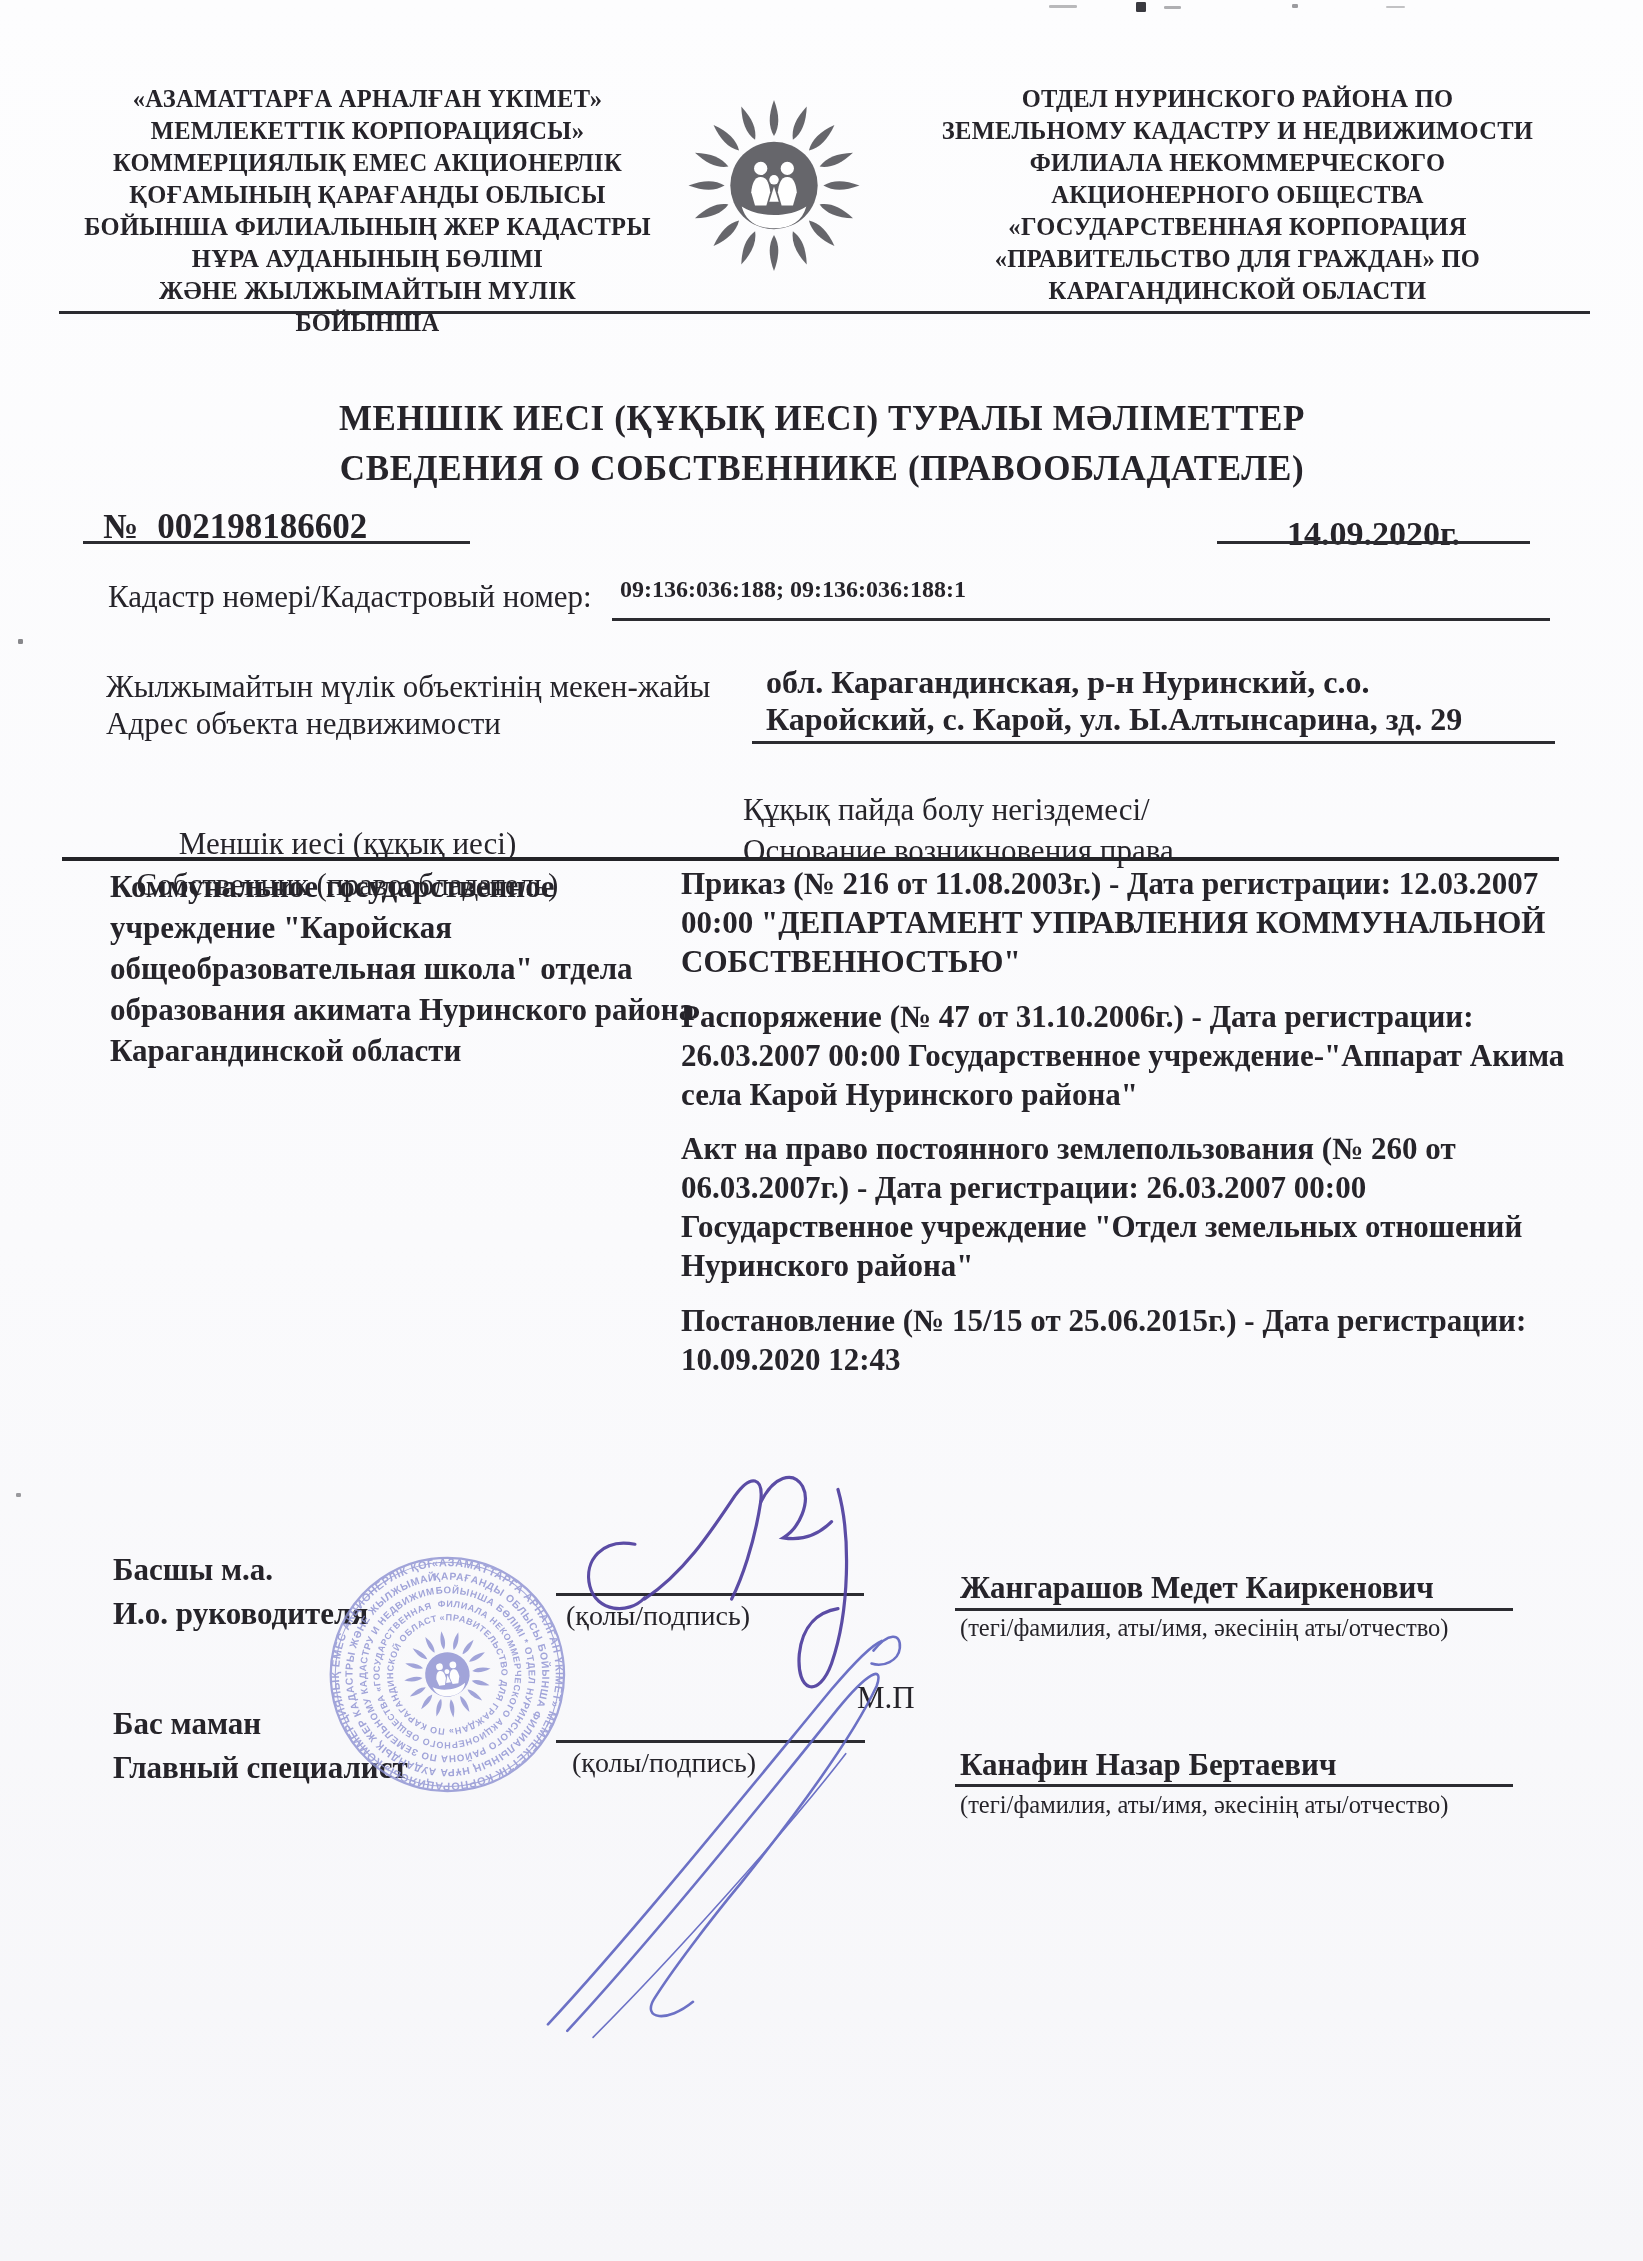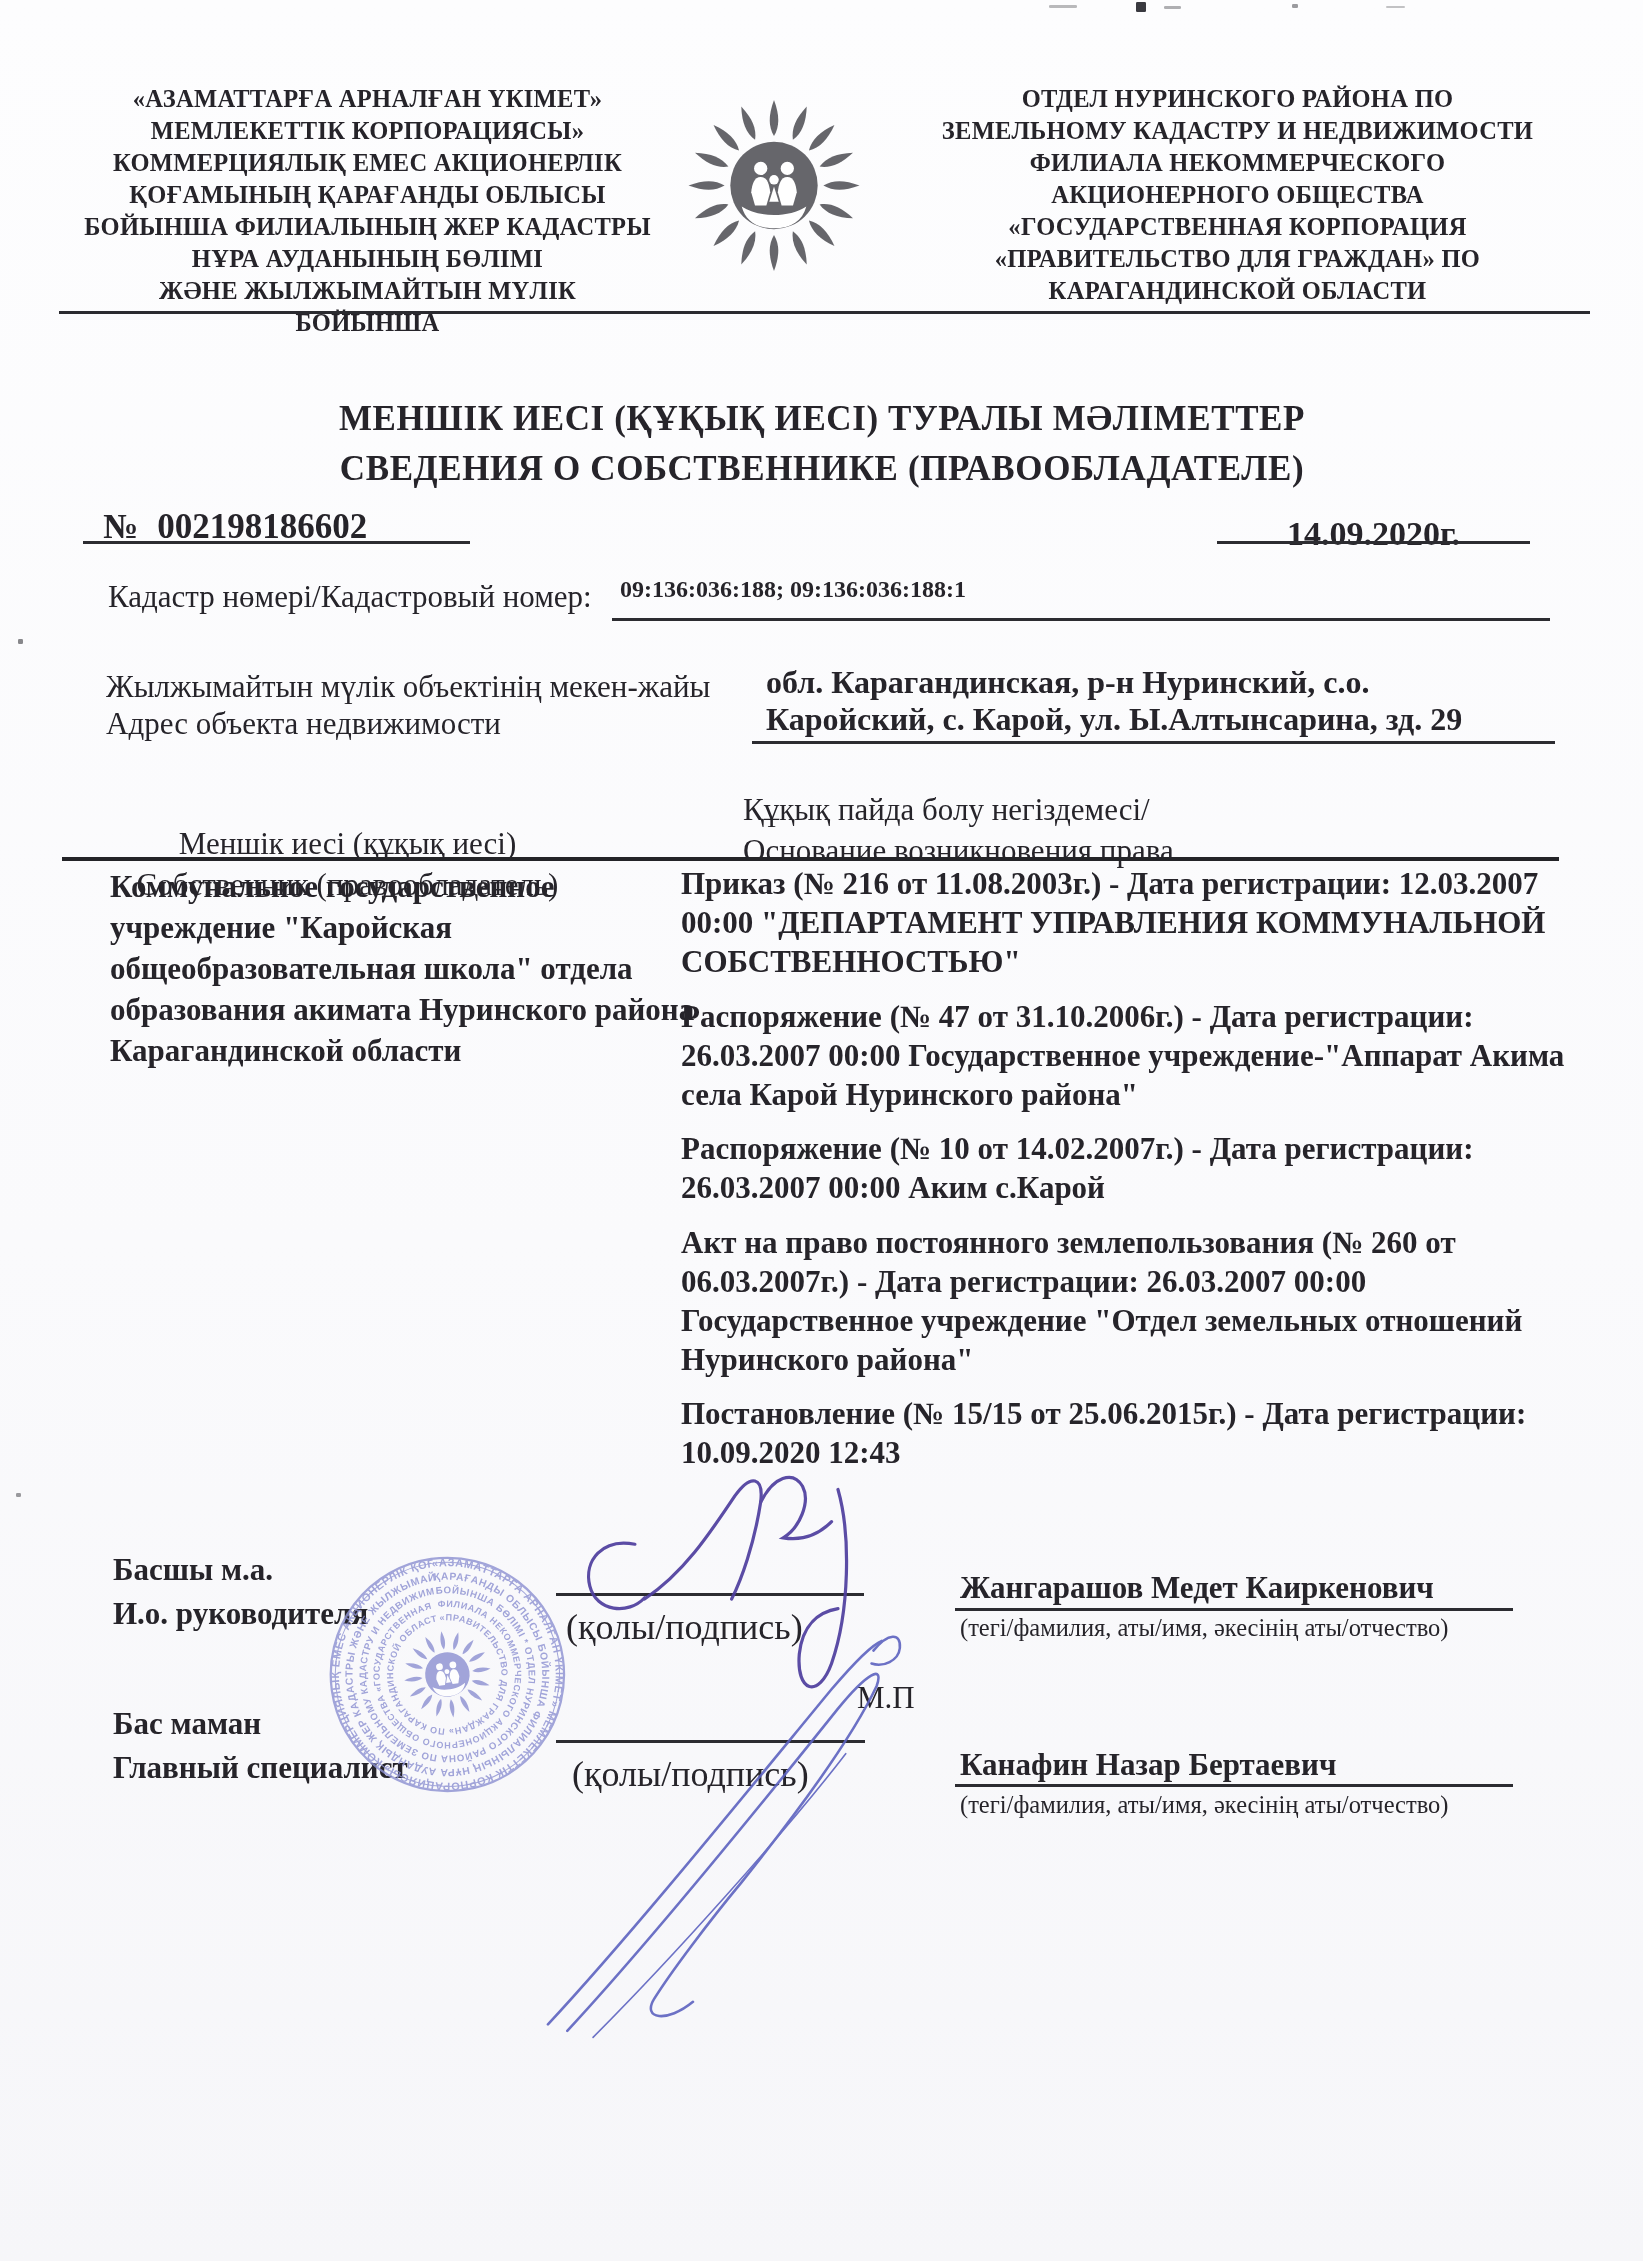--- a/index.html
+++ b/index.html
@@ -47,21 +47,21 @@
   .owner-text { left:110px; top:866px; width:587px; font-size:31px; line-height:41px; font-weight:bold; }
   .basis-col  { left:681px; top:864px; width:897px; font-size:31px; line-height:39px; font-weight:bold; }
   .basis-col p { margin:0 0 15.5px 0; }
 
   
   .role { font-size:31px; line-height:44px; font-weight:bold; }
   .role1 { left:113px; top:1548px; }
   .role2 { left:113px; top:1702px; }
   .sig-line1  { left:556px;  top:1593px; width:308px; }
   .sig-line2  { left:556px;  top:1740px; width:309px; }
-  .sig-cap    { font-size:36px;margin-top:6px; }
+  .sig-cap    { font-size:28px; }
   .sig-cap1   { left:566px; top:1600px; }
   .sig-cap2   { left:572px; top:1747px; }
   .name { font-size:31px; font-weight:bold; }
   .name1 { left:960px; top:1570px; }
   .name2 { left:960px; top:1747px; }
   .name-line1 { left:955px; top:1608px; width:558px; }
   .name-line2 { left:955px; top:1784px; width:558px; }
   .name-cap { font-size:24.5px; }
   .name-cap1 { left:960px; top:1614px; }
   .name-cap2 { left:960px; top:1791px; }
@@ -183,21 +183,20 @@
   <div class="abs basis-head">
     <div>Құқық пайда болу негіздемесі/</div>
     <div>Основание возникновения права</div>
   </div>
   <div class="abs table-rule"></div>
 
   <div class="abs owner-text">Коммунальное государственное учреждение "Каройская общеобразовательная школа" отдела образования акимата Нуринского района Карагандинской области</div>
   <div class="abs basis-col">
     <p>Приказ (№ 216 от 11.08.2003г.) - Дата регистрации: 12.03.2007 00:00 "ДЕПАРТАМЕНТ УПРАВЛЕНИЯ КОММУНАЛЬНОЙ СОБСТВЕННОСТЬЮ"</p>
     <p>Распоряжение (№ 47 от 31.10.2006г.) - Дата регистрации: 26.03.2007 00:00 Государственное учреждение-"Аппарат Акима села Карой Нуринского района"</p>
-    <p>Распоряжение (№ 10 от 14.02.2007г.) - Дата регистрации: 26.03.2007 00:00 Аким с.Карой</p>
     <p>Акт на право постоянного землепользования (№ 260 от 06.03.2007г.) - Дата регистрации: 26.03.2007 00:00 Государственное учреждение "Отдел земельных отношений Нуринского района"</p>
     <p>Постановление (№ 15/15 от 25.06.2015г.) - Дата регистрации: 10.09.2020 12:43</p>
   </div>
 
   <div class="abs role role1">
     <div>Басшы м.а.</div>
     <div>И.о. руководителя</div>
   </div>
   <div class="abs u-line sig-line1"></div>
   <div class="abs sig-cap sig-cap1">(қолы/подпись)</div>

